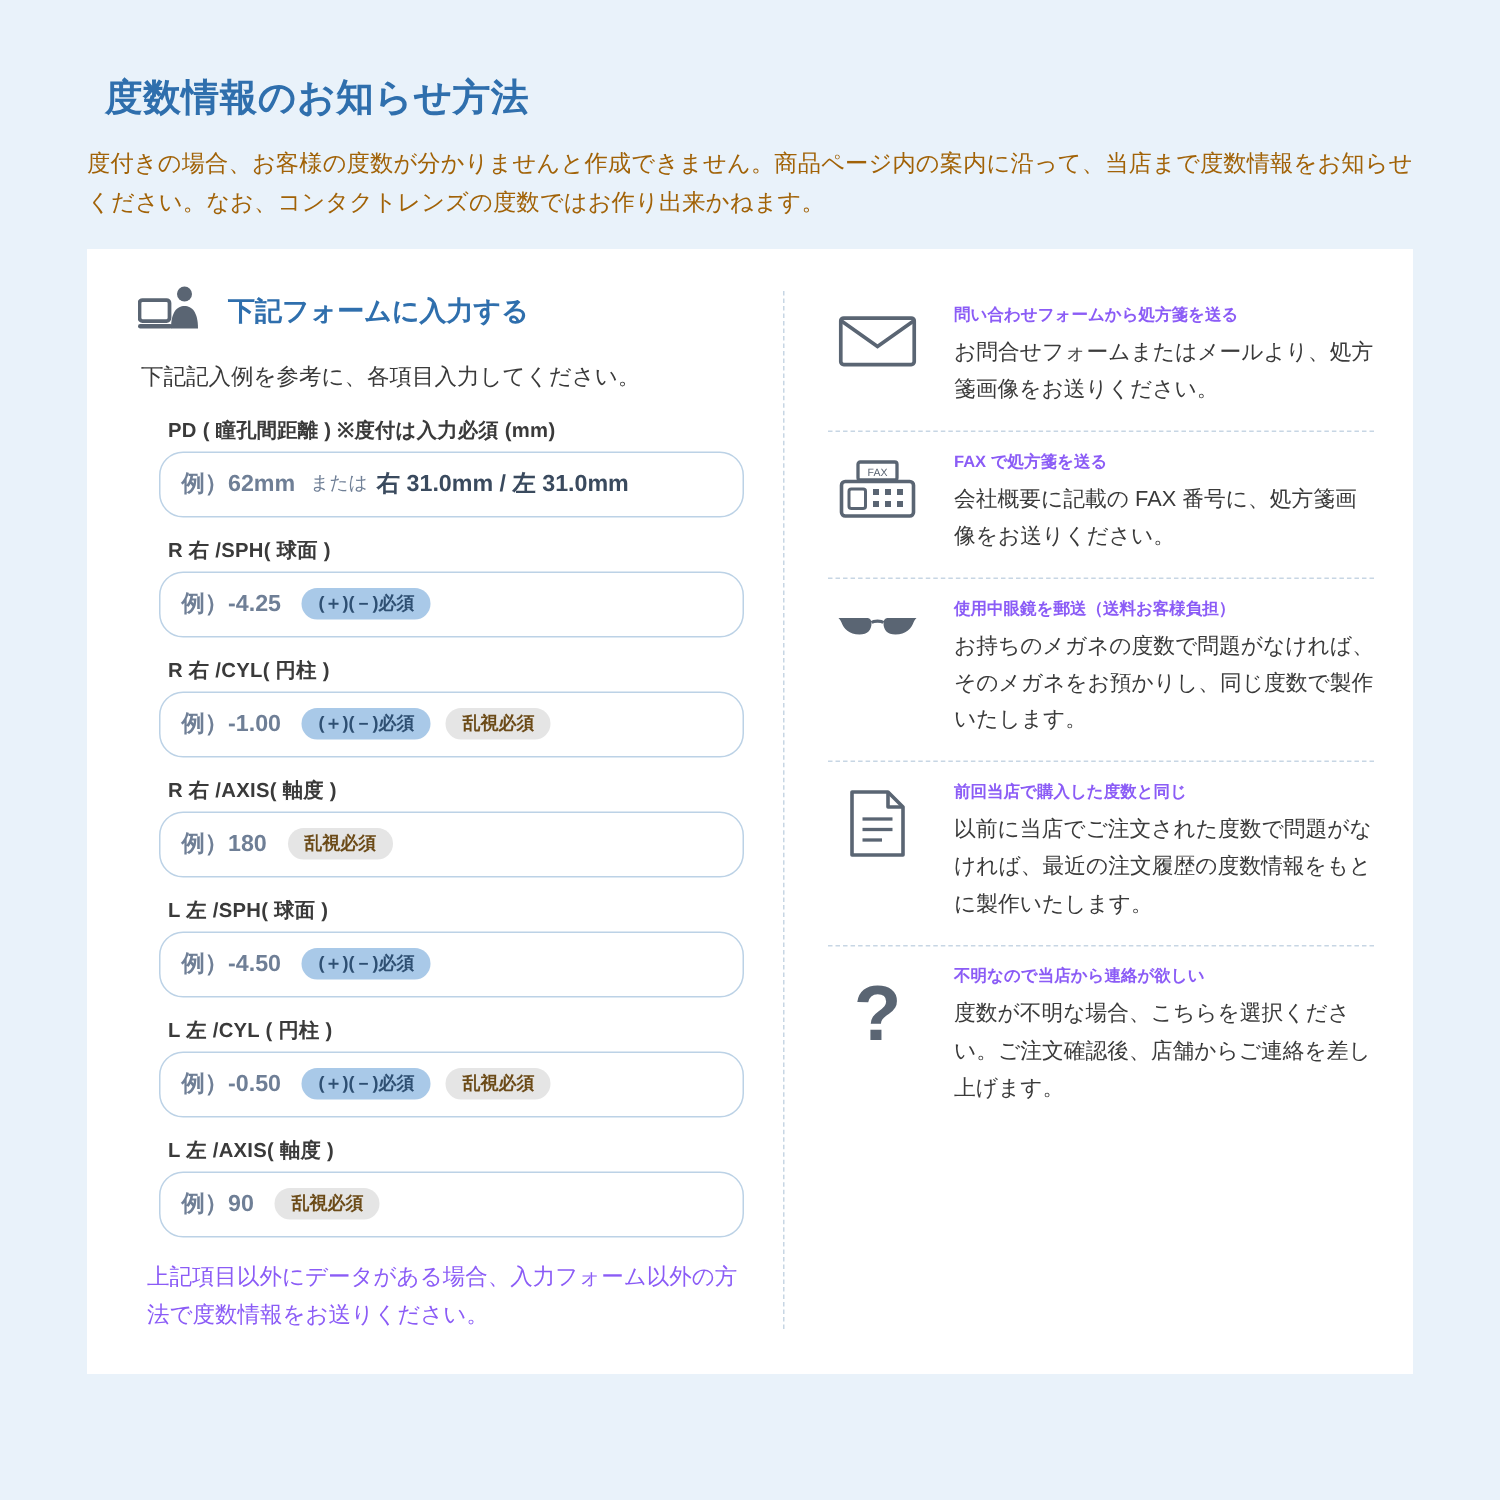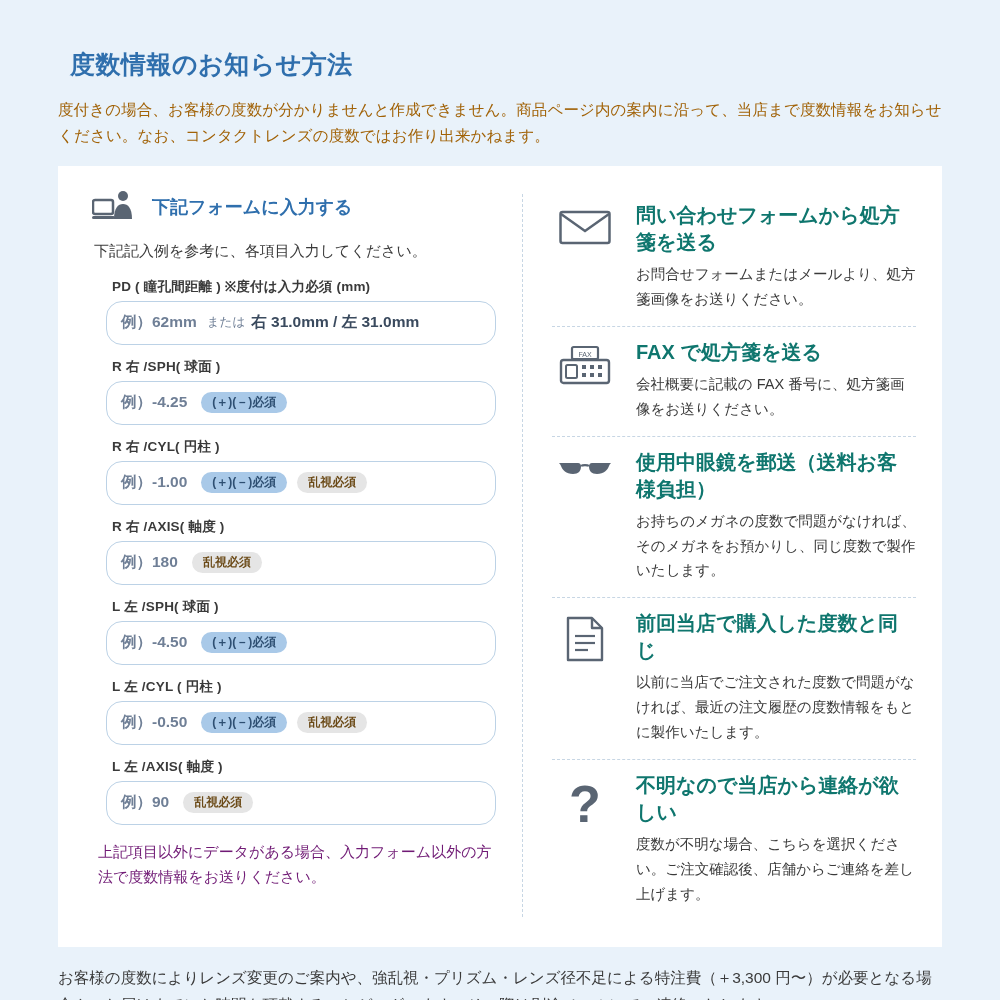--- a/index.html
+++ b/index.html
@@ -119,21 +119,21 @@
     padding: 4px 11px;
     margin-left: 10px;
     white-space: nowrap;
     line-height: 1.1;
   }
   .tag-blue { background: #a9c9e8; color: #2e4f72; }
   .tag-orange { background: #e5e5e5; color: #6b4a17; }
   .left-foot {
     font-size: 15px;
     line-height: 1.7;
-    color: #701a75;
+    color: #8b5cf6;
     margin: 14px 6px 0 14px;
   }
 
   
   .r-item {
     display: flex;
     gap: 18px;
     padding: 12px 0 14px 0;
     align-items: flex-start;
   }
@@ -142,22 +142,22 @@
   }
   .r-icon {
     width: 66px;
     min-width: 66px;
     display: flex;
     justify-content: center;
     align-items: center;
     padding-top: 6px;
   }
   .r-title {
-    color: #0f766e;
-    font-size: 20px;
+    color: #8b5cf6;
+    font-size: 11px;
     font-weight: bold;
     margin-bottom: 6px;
   }
   .r-body {
     font-size: 14.5px;
     line-height: 1.72;
     color: #3a3a3a;
   }
   .footer-note {
     font-size: 15.5px;
@@ -317,14 +317,13 @@
         </div>
         <div>
           <div class="r-title">不明なので当店から連絡が欲しい</div>
           <div class="r-body">度数が不明な場合、こちらを選択ください。ご注文確認後、店舗からご連絡を差し上げます。</div>
         </div>
       </div>
 
     </div>
   </div>
 
-  <p class="footer-note">お客様の度数によりレンズ変更のご案内や、強乱視・プリズム・レンズ径不足による特注費（＋3,300 円〜）が必要となる場合や、お届けまでにお時間を頂戴することがございます。その際は別途メールにてご連絡いたします。</p>
 </div>
 
 </body></html>

